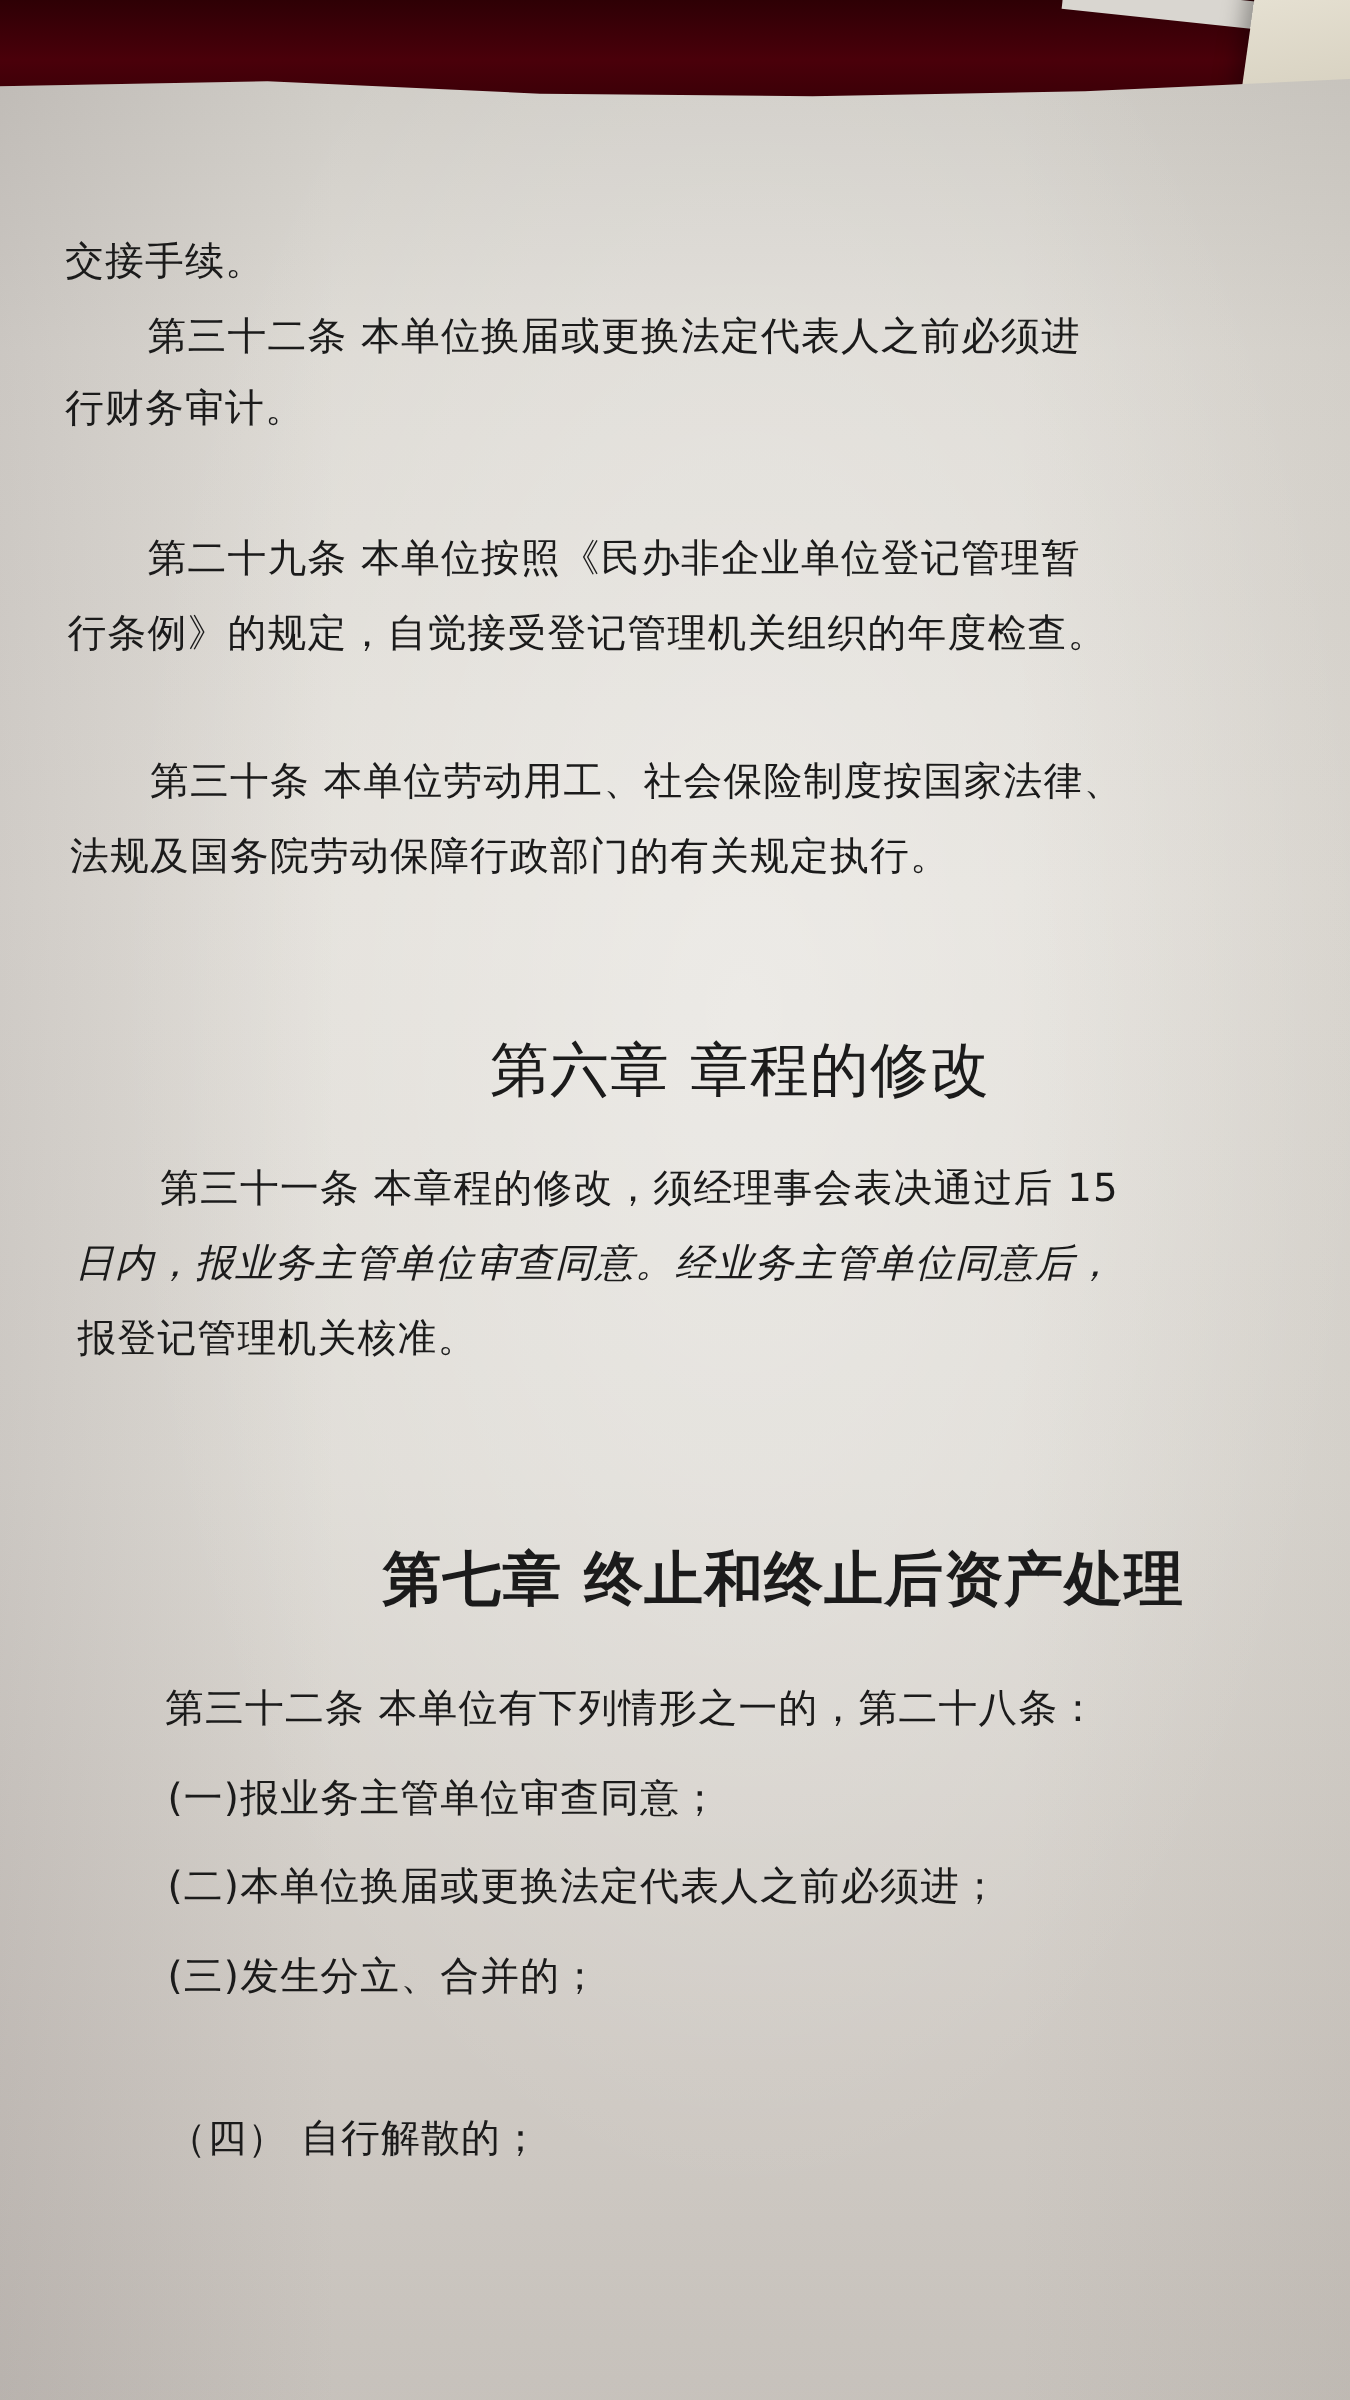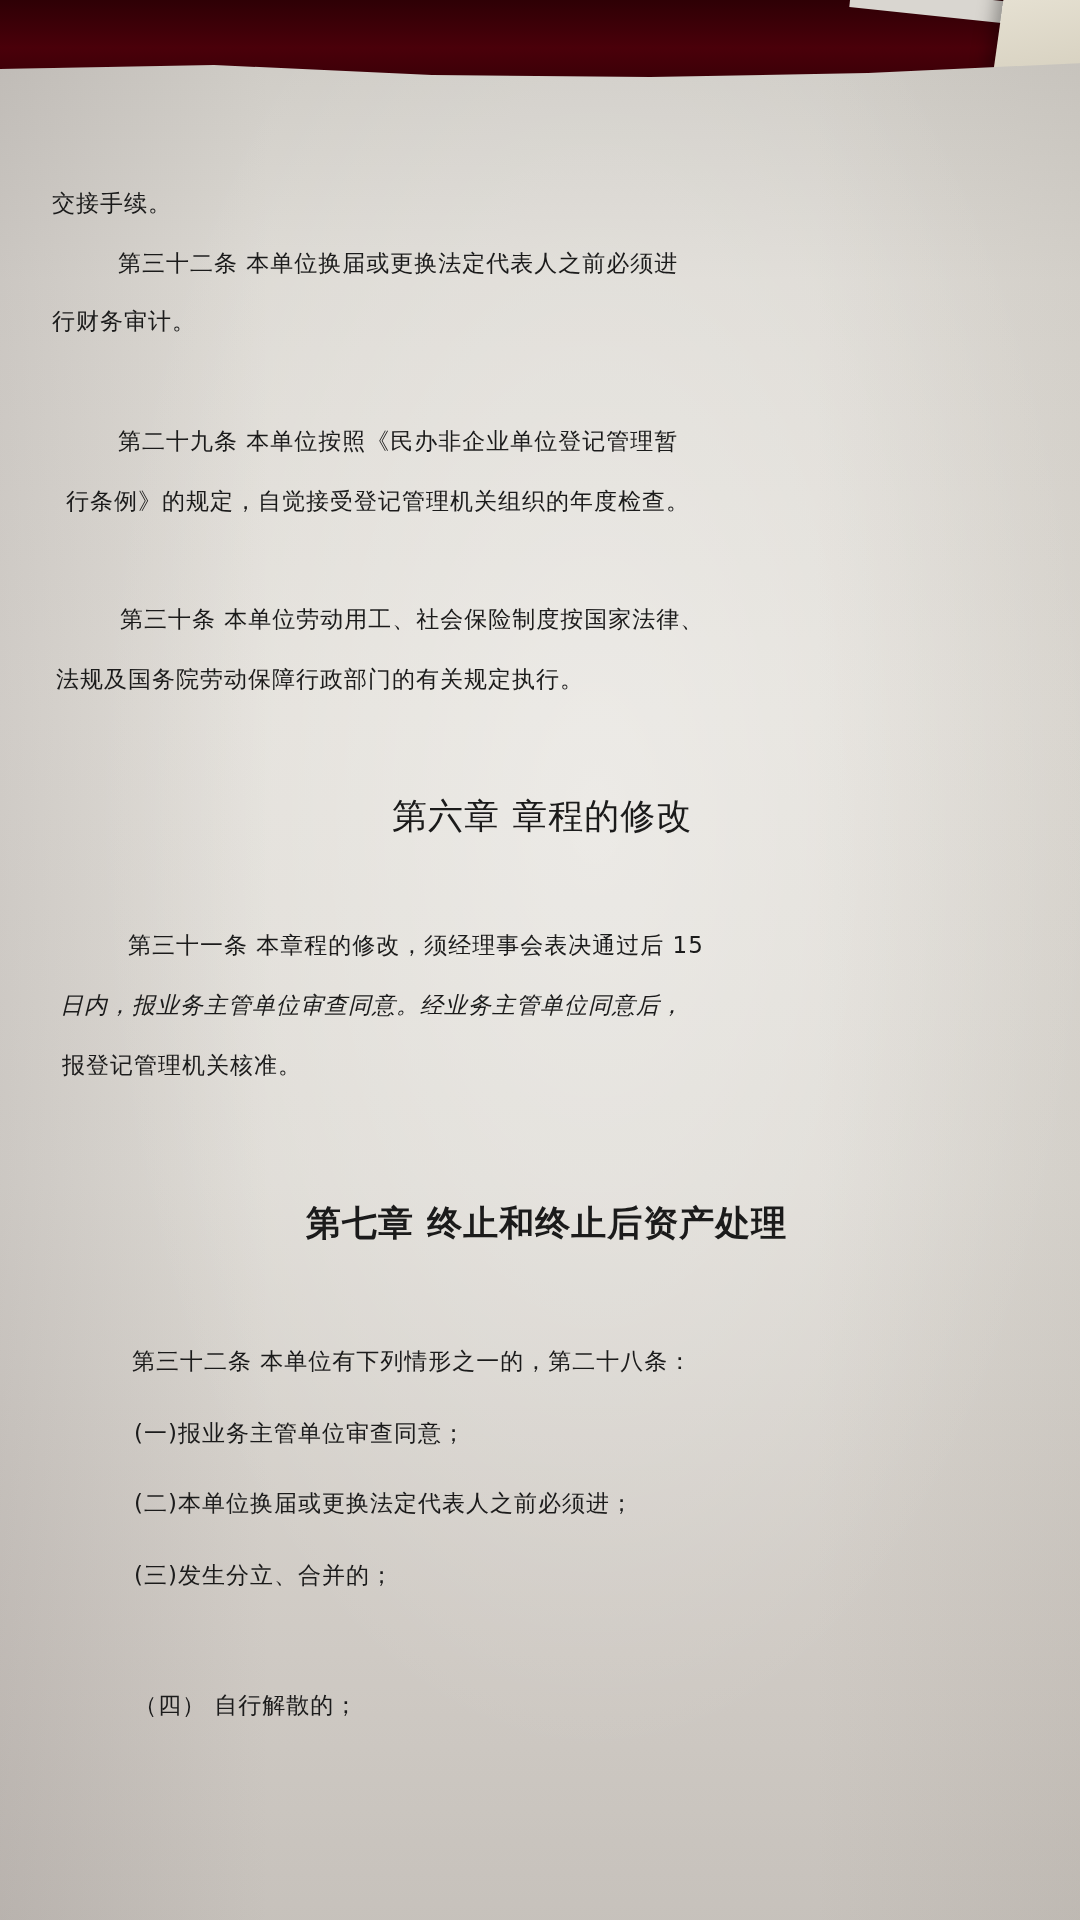--- a/index.html
+++ b/index.html
@@ -54,44 +54,45 @@
       content: "";
       position: absolute;
       left: 0; top: 0; right: 0; bottom: 0;
       background: linear-gradient(90deg, rgba(120,110,110,0.18) 0%, rgba(0,0,0,0) 25%, rgba(0,0,0,0) 75%, rgba(120,110,100,0.10) 100%);
       pointer-events: none;
     }
     .text {
       position: absolute;
       color: #1b1b1b;
       font-family: "DejaVu Sans", sans-serif;
-      font-size: 23px;
+      font-size: 31px;
       white-space: nowrap;
       letter-spacing: 1px;
       z-index: 2;
     }
     .heading {
-      font-size: 35px;
+      font-size: 47px;
+      margin-top: 32px;
     }
   </style>
 </head>
 <body>
 
 <div class="scene">
   <div class="backdrop"></div>
   <div class="paper-edge"></div>
   <div class="paper-corner"></div>
 
   <div class="page"></div>
 
   <div class="text" style="left:52px; top:188px;">交接手续。</div>
   <div class="text" style="left:118px; top:248px;">第三十二条  本单位换届或更换法定代表人之前必须进</div>
   <div class="text" style="left:52px; top:306px;">行财务审计。</div>
   <div class="text" style="left:118px; top:426px;">第二十九条  本单位按照《民办非企业单位登记管理暂</div>
-  <div class="text" style="left:54px; top:486px;margin-left:12px;">行条例》的规定，自觉接受登记管理机关组织的年度检查。</div>
+  <div class="text" style="left:54px; top:486px;">行条例》的规定，自觉接受登记管理机关组织的年度检查。</div>
   <div class="text" style="left:120px; top:604px;">第三十条  本单位劳动用工、社会保险制度按国家法律、</div>
   <div class="text" style="left:56px; top:664px;text-align:center;">法规及国务院劳动保障行政部门的有关规定执行。</div>
 
   <div class="text heading" style="left:392px; top:793px;">第六章  章程的修改</div>
 
   <div class="text" style="left:128px; top:930px;">第三十一条  本章程的修改，须经理事会表决通过后 15</div>
   <div class="text" style="left:60px; top:990px;font-style:italic;">日内，报业务主管单位审查同意。经业务主管单位同意后，</div>
   <div class="text" style="left:62px; top:1050px;">报登记管理机关核准。</div>
 
   <div class="text heading" style="left:306px; top:1200px;font-weight:bold;">第七章  终止和终止后资产处理</div>

